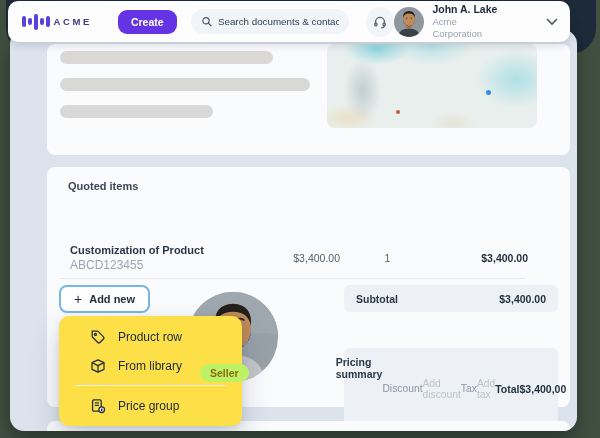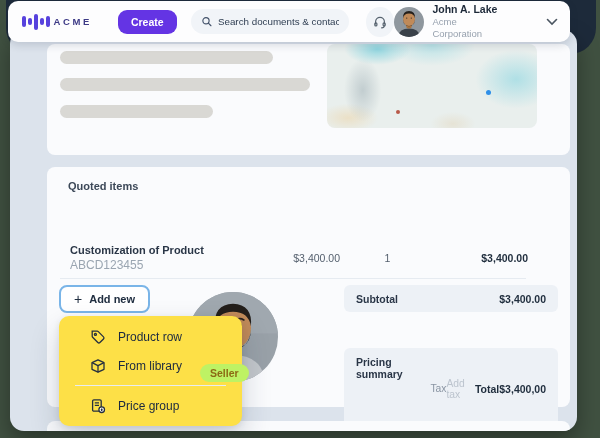--- a/index.html
+++ b/index.html
@@ -237,20 +237,24 @@
     <div class="seller-badge">Seller</div>
 
     <div class="subtotal-panel">
       <span class="lbl">Subtotal</span>
       <span class="val">$3,400.00</span>
     </div>
 
     <div class="summary-panel">
       <div class="sum-title">Pricing summary</div>
       <div class="sum-row">
+        <span class="sum-lbl">Discount</span>
+        <span class="sum-action">Add discount</span>
+      </div>
+      <div class="sum-row">
         <span class="sum-lbl">Tax</span>
         <span class="sum-action">Add tax</span>
       </div>
       <div class="sum-row">
         <span class="sum-total-lbl">Total</span>
         <span class="sum-total-val">$3,400,00</span>
       </div>
     </div>
   </div>
 

